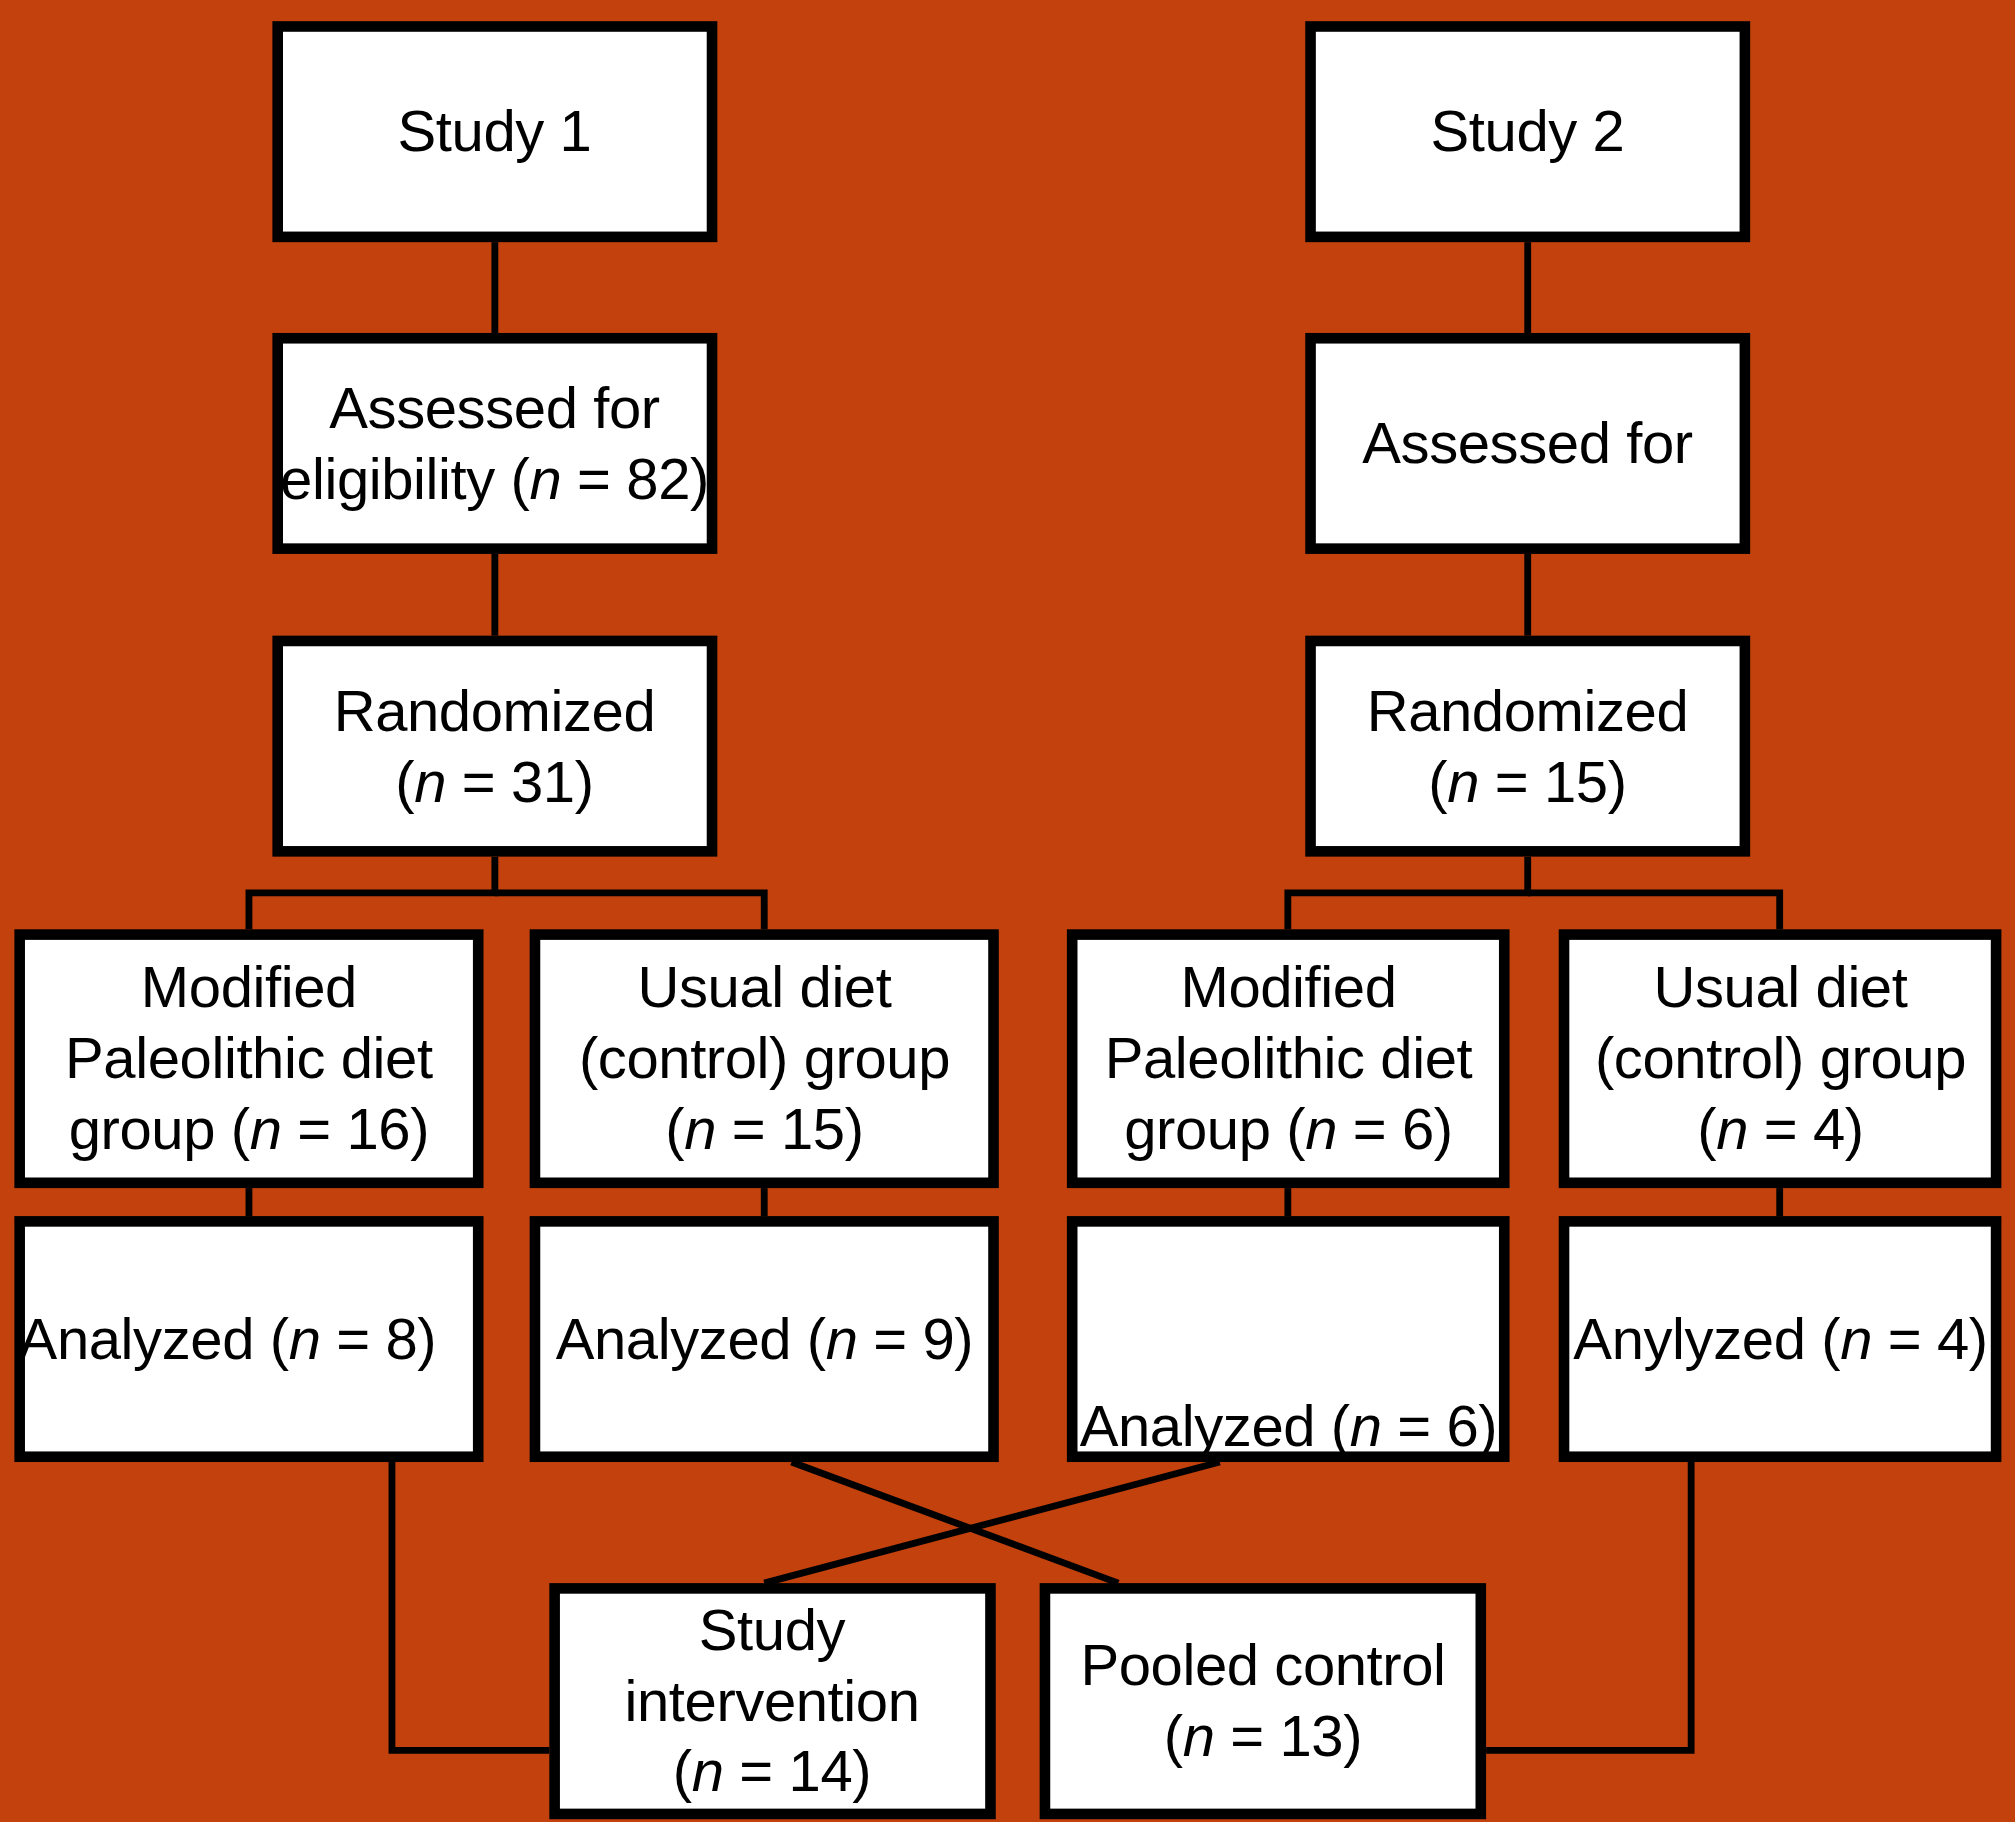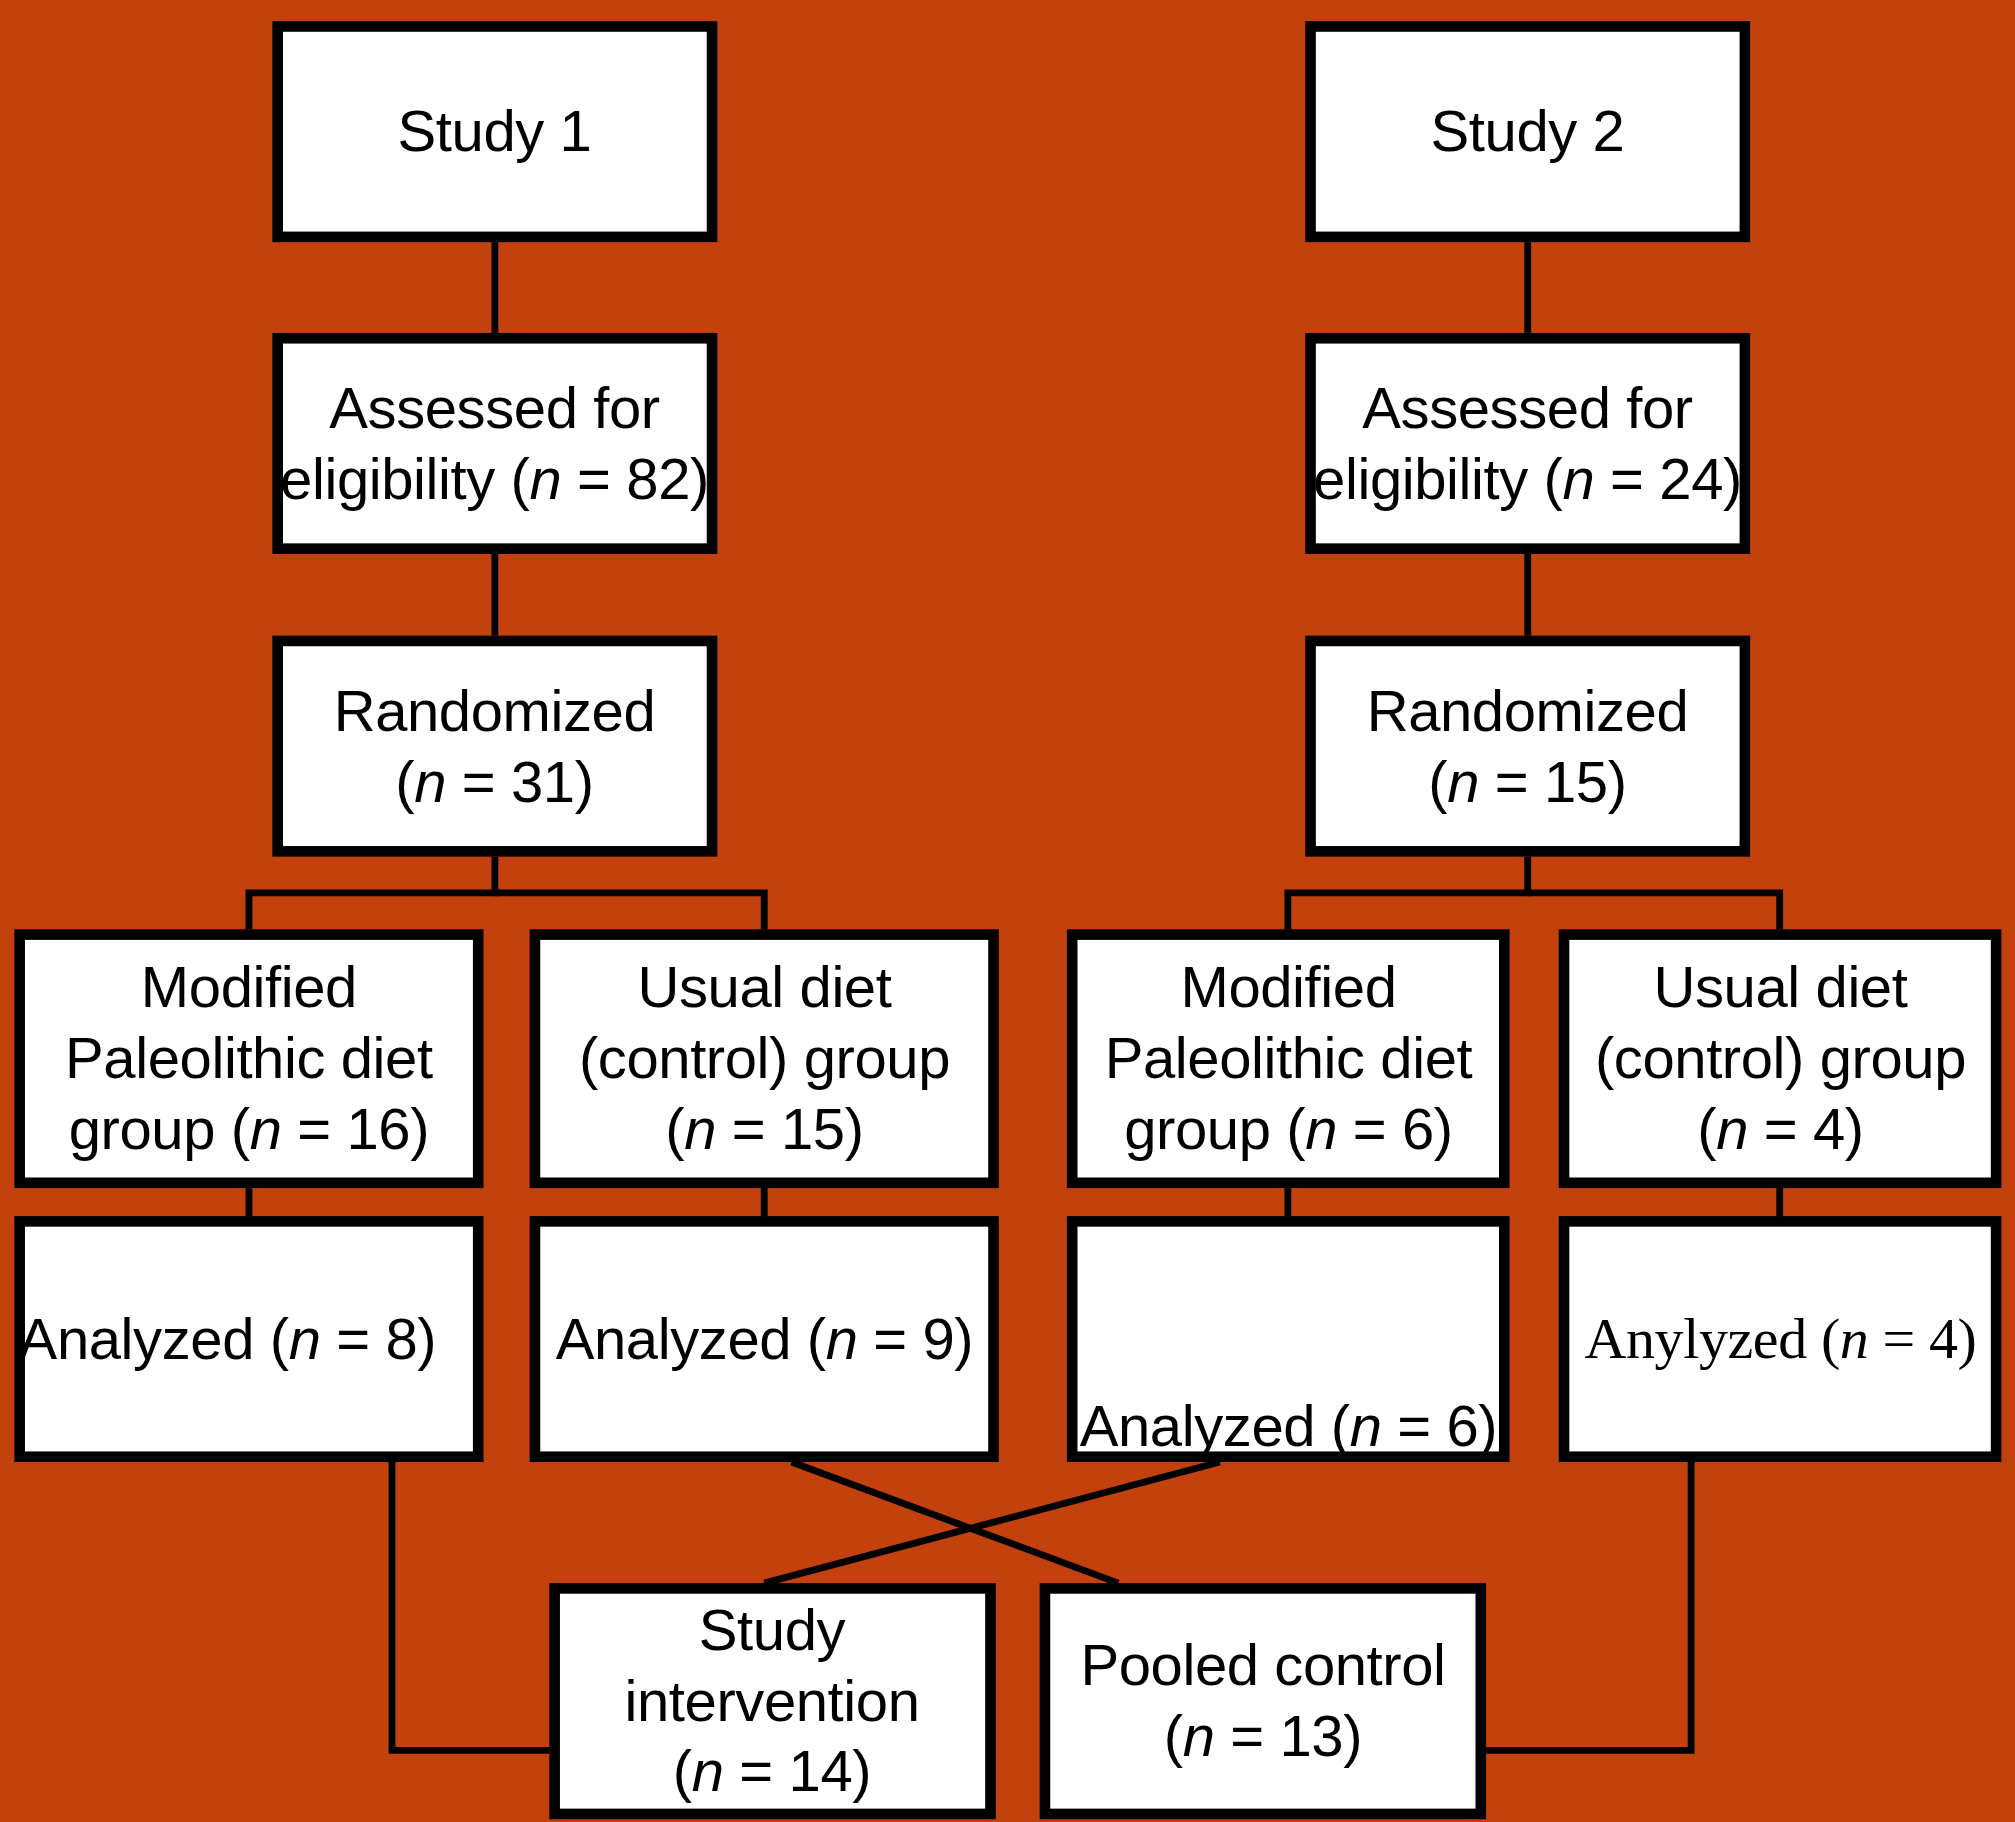--- a/index.html
+++ b/index.html
@@ -145,21 +145,20 @@
         </div>
       </div>
       <div class="node-text" style="left: 1305px; top: 21px; width: 445px; height: 221px;">
         <div>
           <span class="ln">Study 2</span>
         </div>
       </div>
       <div class="node-text" style="left: 1305px; top: 333px; width: 445px; height: 221px;">
         <div>
           <span class="ln">Assessed for</span>
-          <span class="ln">eligibility (<em>n</em> = 24)</span>
         </div>
       </div>
       <div class="node-text" style="left: 1305px; top: 636px; width: 445px; height: 221px;">
         <div>
           <span class="ln">Randomized</span>
           <span class="ln">(<em>n</em> = 15)</span>
         </div>
       </div>
       <div class="node-text" style="left: 1067px; top: 929px; width: 443px; height: 259px;">
         <div>
@@ -173,21 +172,21 @@
           <span class="ln">Usual diet</span>
           <span class="ln">(control) group</span>
           <span class="ln">(<em>n</em> = 4)</span>
         </div>
       </div>
       <div class="node-text" style="left: 1067px; top: 1216px; width: 443px; height: 246px; align-items: flex-end;">
         <div>
           <span class="ln">Analyzed (<em>n</em> = 6)</span>
         </div>
       </div>
-      <div class="node-text" style="left: 1559px; top: 1216px; width: 443px; height: 246px; font-family: Liberation Serif, serif;">
+      <div class="node-text" style="left: 1559px; top: 1216px; width: 443px; height: 246px;">
         <div>
           <span class="ln">Anylyzed (<em>n</em> = 4)</span>
         </div>
       </div>
       <div class="node-text" style="left: 549px; top: 1583px; width: 446px; height: 236px;">
         <div>
           <span class="ln">Study</span>
           <span class="ln">intervention</span>
           <span class="ln">(<em>n</em> = 14)</span>
         </div>

